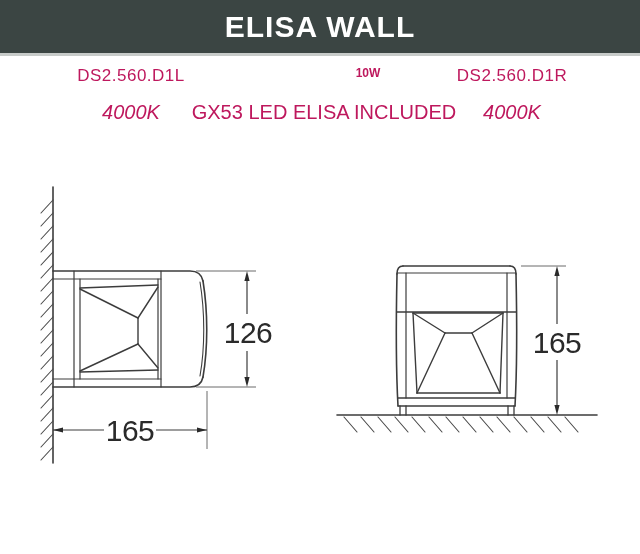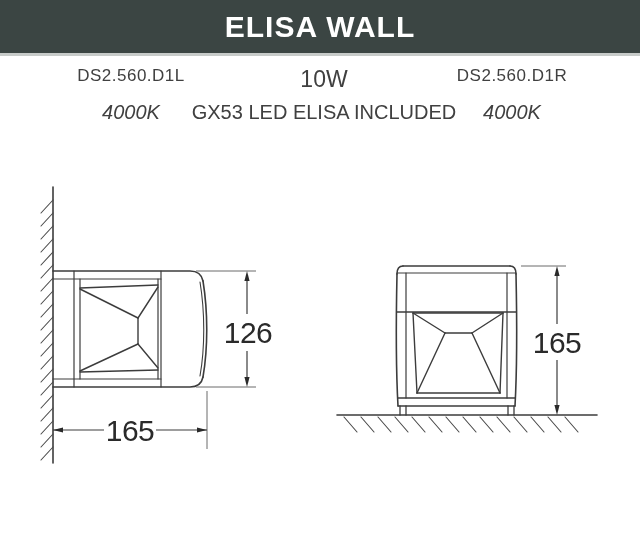--- a/index.html
+++ b/index.html
@@ -10,25 +10,25 @@
   
   .header{
     position:absolute;left:0;top:0;width:640px;height:53px;
     background:#3b4543;border-bottom:3px solid #c7cbc9;
     display:flex;align-items:center;justify-content:center;
   }
   .header .title{
     color:#ffffff;font-size:30px;font-weight:bold;letter-spacing:1px;
   }
   
-  .spec{position:absolute;transform:translateX(-50%);white-space:nowrap;color:#404040;}
+  .spec{position:absolute;transform:translateX(-50%);white-space:nowrap;color:#be185d;}
   .row1{top:66px;font-size:17px;}
   .row2{top:101px;font-size:20px;}
   .code{letter-spacing:0.5px;}
-  .power{font-weight:normal;font-size:23px;}
+  .power{font-weight:bold;font-size:12px;margin-left:44px;}
   .kelvin{font-style:italic;}
   .c-left{left:131px;}
   .c-mid{left:324px;}
   .c-right{left:512px;}
   
   svg{position:absolute;left:0;top:0;}
   .dimtext{
     font-family:"Liberation Sans",sans-serif;font-size:30px;fill:#2a2a2a;
     letter-spacing:-0.5px;text-anchor:middle;
   }

